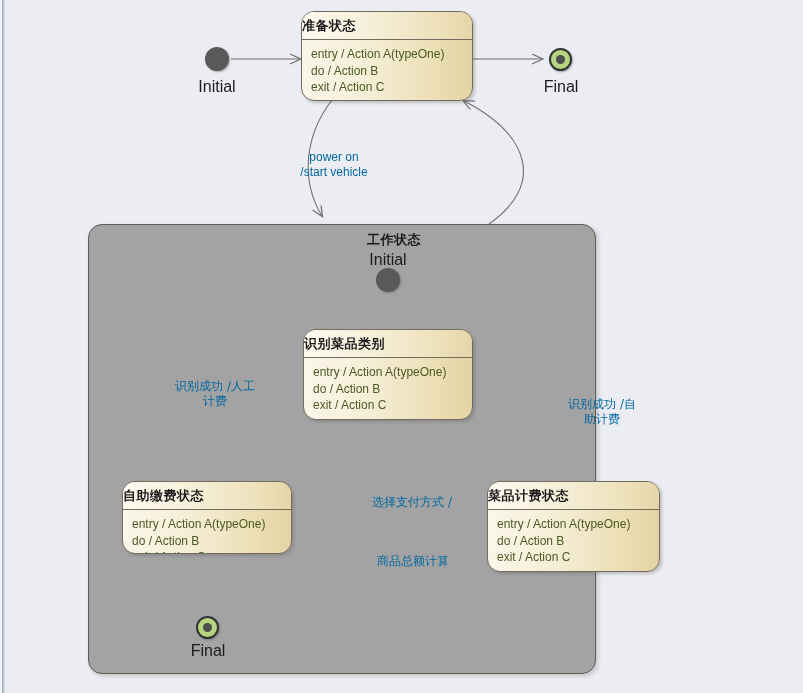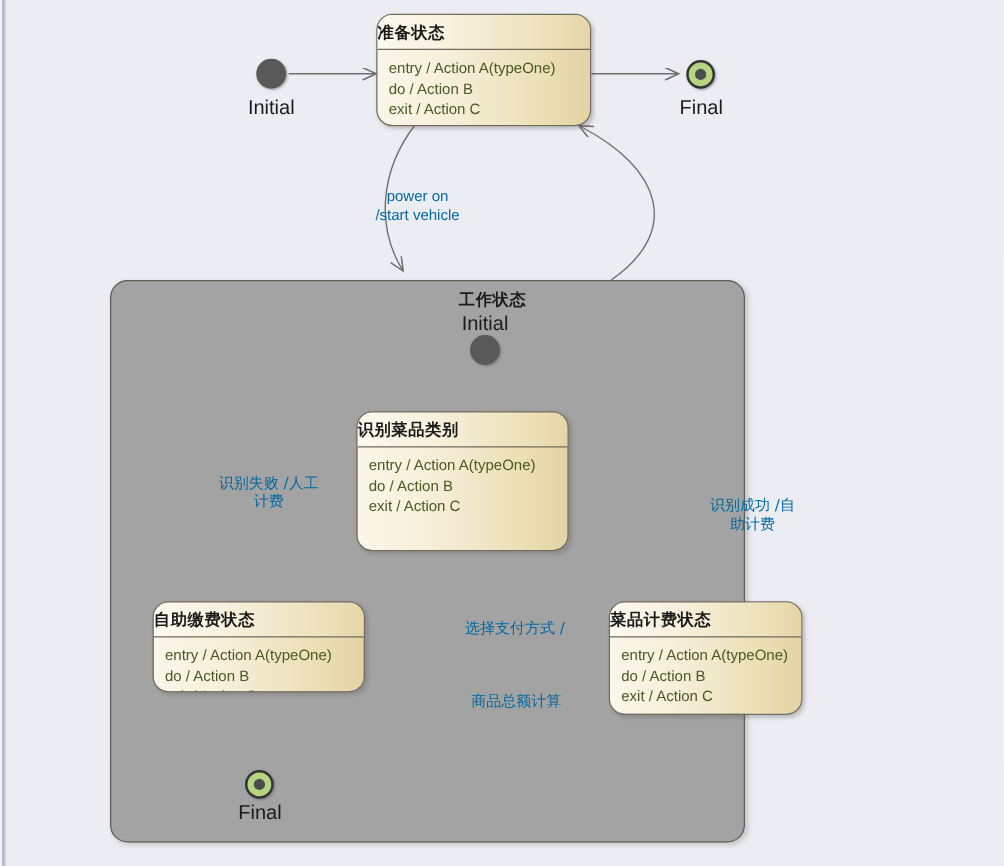--- a/index.html
+++ b/index.html
@@ -186,49 +186,49 @@
     </div>
   </div>
 
   <div class="edge-label" style="left:286px; top:150px; width:96px;">power on
 /start vehicle</div>
 
 
   <div class="node-label" style="left:346px; top:251px; width:84px;">Initial</div>
   <div class="initial-node" style="left:376px; top:268px;"></div>
 
-  <div class="state" style="left:285px; top:329px; width:170px; height:112px;">
+  <div class="state" style="left:303px; top:329px; width:170px; height:91px;">
     <div class="state-title">识别菜品类别</div>
     <div class="state-body">
       <div>entry / Action A(typeOne)</div>
       <div>do / Action B</div>
       <div>exit / Action C</div>
     </div>
   </div>
 
-  <div class="edge-label cjk" style="left:160px; top:379px; width:110px;">识别失败 /人工
+  <div class="edge-label cjk" style="left:160px; top:379px; width:110px;">识别成功 /人工
 计费</div>
 
   <div class="edge-label cjk" style="left:553px; top:397px; width:98px;">识别成功 /自
 助计费</div>
 
   <div class="edge-label cjk" style="left:347px; top:495px; width:130px;">选择支付方式 /</div>
 
   <div class="edge-label cjk" style="left:350px; top:554px; width:126px;">商品总额计算</div>
 
   <div class="state" style="left:122px; top:481px; width:170px; height:73px;">
     <div class="state-title">自助缴费状态</div>
     <div class="state-body">
       <div>entry / Action A(typeOne)</div>
       <div>do / Action B</div>
       <div>exit / Action C</div>
     </div>
   </div>
 
-  <div class="state" style="left:487px; top:481px; width:155px; height:91px;">
+  <div class="state" style="left:487px; top:481px; width:173px; height:91px;">
     <div class="state-title">菜品计费状态</div>
     <div class="state-body">
       <div>entry / Action A(typeOne)</div>
       <div>do / Action B</div>
       <div>exit / Action C</div>
     </div>
   </div>
 
   <div class="final-node" style="left:196px; top:616px;"></div>
   <div class="node-label" style="left:166px; top:642px; width:84px;">Final</div>

